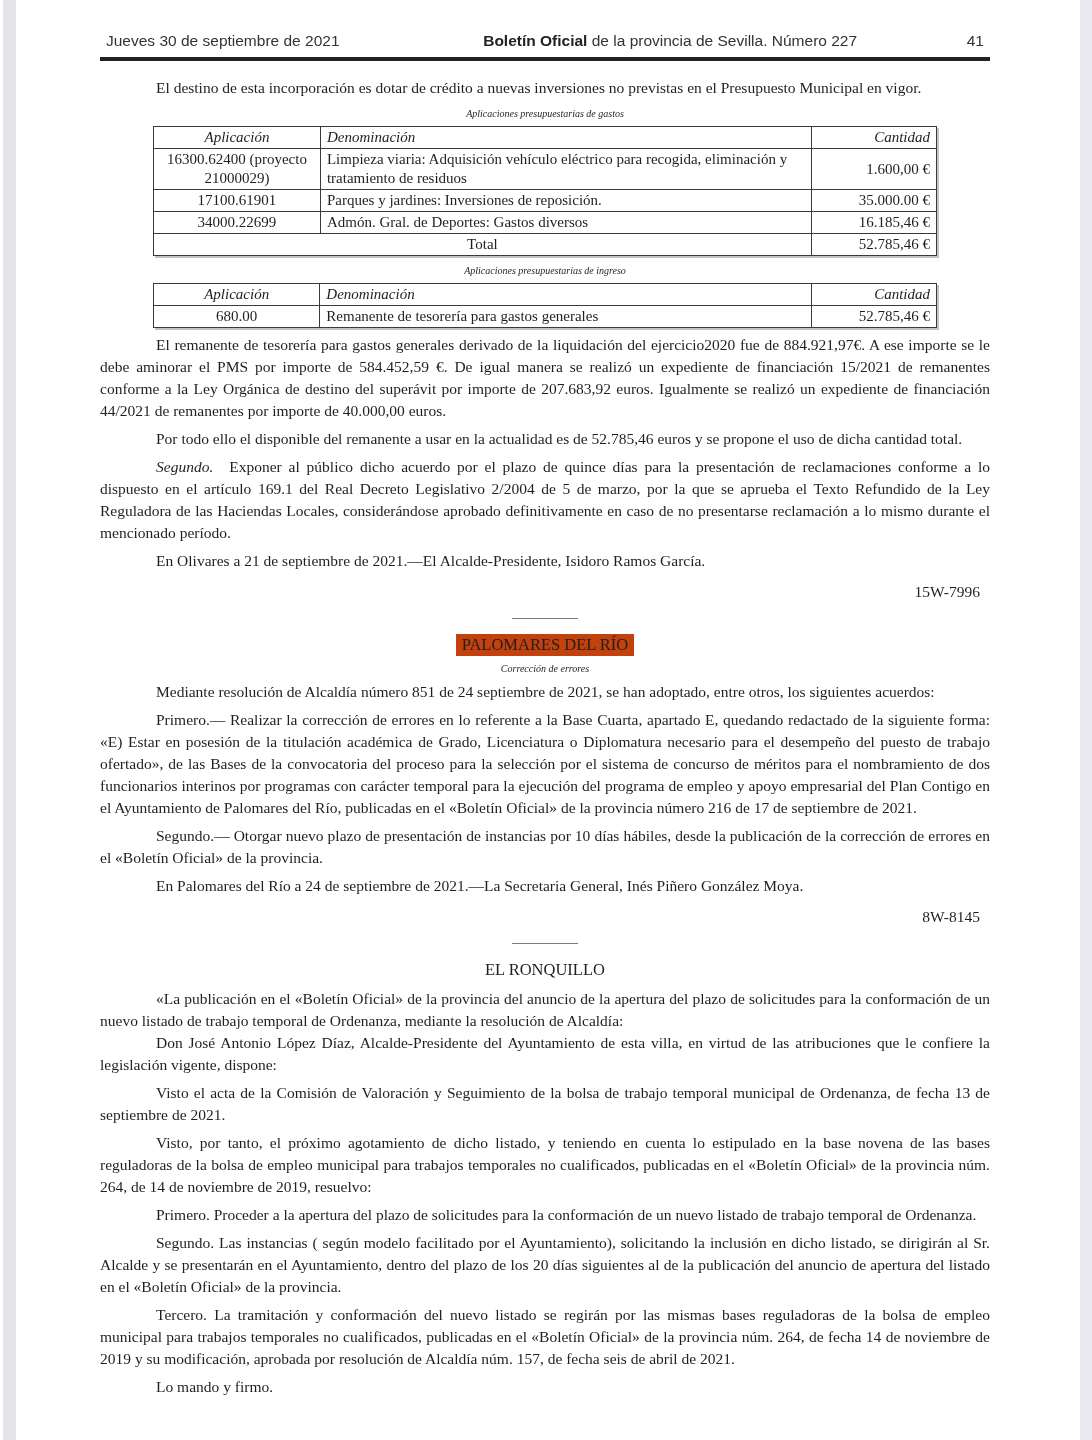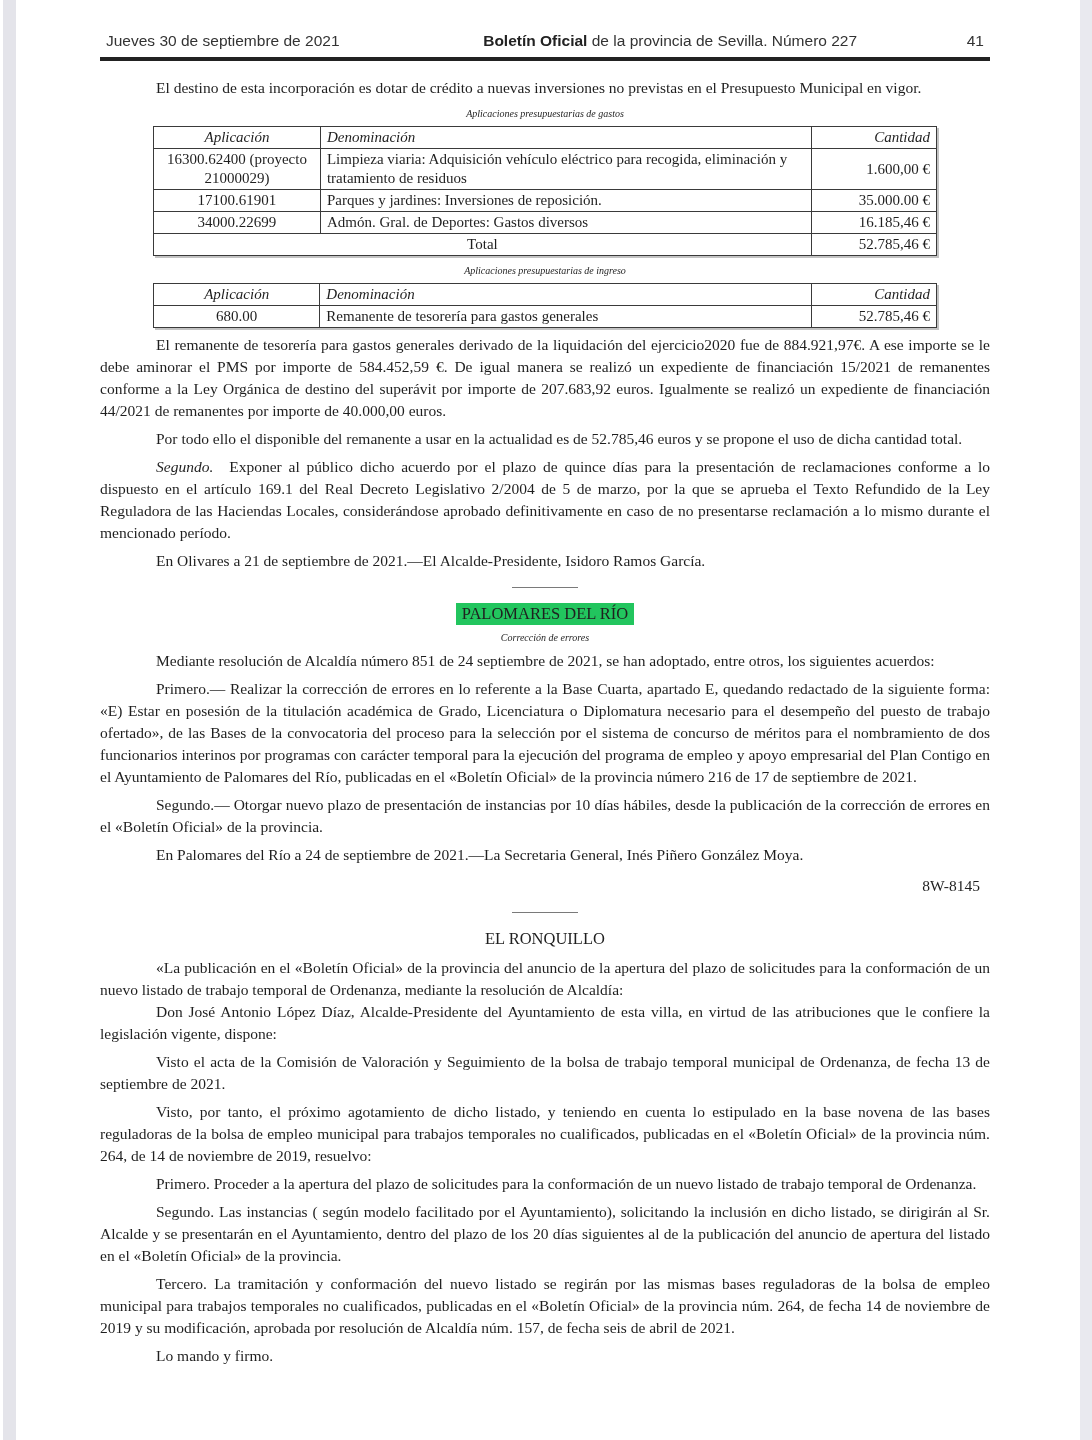--- a/index.html
+++ b/index.html
@@ -117,24 +117,25 @@
       <td class="col-den">Remanente de tesorería para gastos generales</td>
       <td class="col-cant">52.785,46 €</td>
     </tr>
   </tbody>
     </table>
 
   <p class="body mt">El remanente de tesorería para gastos generales derivado de la liquidación del ejercicio2020 fue de 884.921,97€. A ese importe se le debe aminorar el PMS por importe de 584.452,59 €. De igual manera se realizó un expediente de financiación 15/2021 de remanentes conforme a la Ley Orgánica de destino del superávit por importe de 207.683,92 euros. Igualmente se realizó un expediente de financiación 44/2021 de remanentes por importe de 40.000,00 euros.</p>
   <p class="body mt">Por todo ello el disponible del remanente a usar en la actualidad es de 52.785,46 euros y se propone el uso de dicha cantidad total.</p>
   <p class="body mt"><span class="ital-lead">Segundo.</span><span>Exponer al público dicho acuerdo por el plazo de quince días para la presentación de reclamaciones conforme a lo dispuesto en el artículo 169.1 del Real Decreto Legislativo 2/2004 de 5 de marzo, por la que se aprueba el Texto Refundido de la Ley Reguladora de las Haciendas Locales, considerándose aprobado definitivamente en caso de no presentarse reclamación a lo mismo durante el mencionado período.</span></p>
   <p class="body mt">En Olivares a 21 de septiembre de 2021.—El Alcalde-Presidente, Isidoro Ramos García.</p>
+  <div class="sig-code">15W-7996</div>
 
   <hr class="divider">
 
-  <div class="section-title"><span class="hl" style="background-color: #22c55e;">PALOMARES DEL RÍO</span></div>
+  <div class="section-title"><span class="hl" style="background-color: #c2410c;">PALOMARES DEL RÍO</span></div>
   <div class="caption" style="margin-top:2px;">Corrección de errores</div>
 
   <p class="body">Mediante resolución de Alcaldía número 851 de 24 septiembre de 2021, se han adoptado, entre otros, los siguientes acuerdos:</p>
   <p class="body mt">Primero.— Realizar la corrección de errores en lo referente a la Base Cuarta, apartado E, quedando redactado de la siguiente forma: «E) Estar en posesión de la titulación académica de Grado, Licenciatura o Diplomatura necesario para el desempeño del puesto de trabajo ofertado», de las Bases de la convocatoria del proceso para la selección por el sistema de concurso de méritos para el nombramiento de dos funcionarios interinos por programas con carácter temporal para la ejecución del programa de empleo y apoyo empresarial del Plan Contigo en el Ayuntamiento de Palomares del Río, publicadas en el «Boletín Oficial» de la provincia número 216 de 17 de septiembre de 2021.</p>
   <p class="body mt">Segundo.— Otorgar nuevo plazo de presentación de instancias por 10 días hábiles, desde la publicación de la corrección de errores en el «Boletín Oficial» de la provincia.</p>
   <p class="body mt">En Palomares del Río a 24 de septiembre de 2021.—La Secretaria General, Inés Piñero González Moya.</p>
   <div class="sig-code">8W-8145</div>
 
   <hr class="divider">
 

